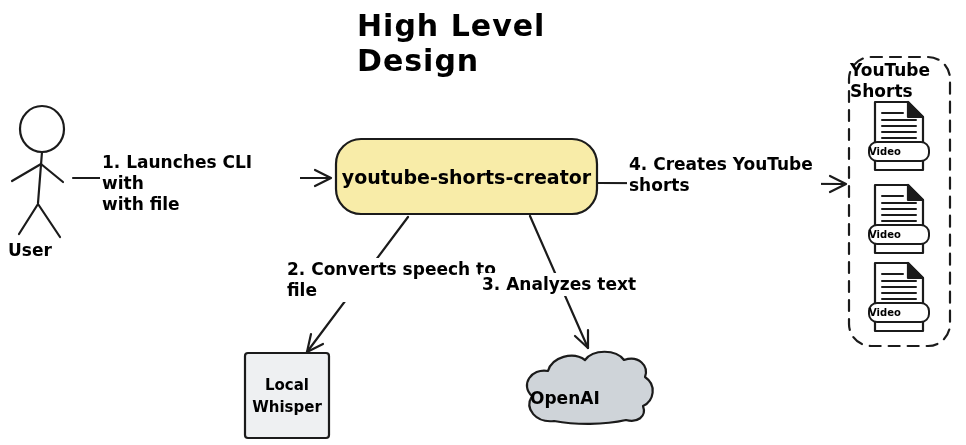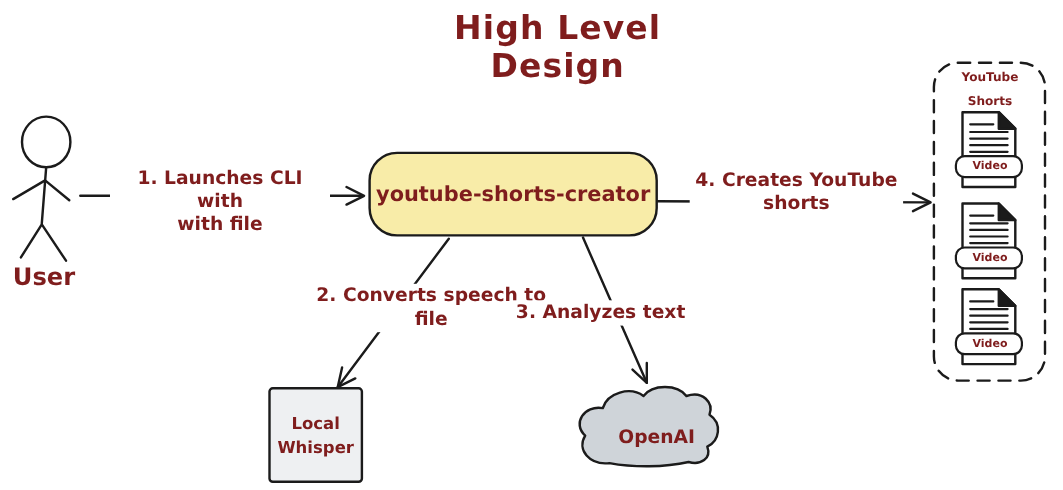--- a/index.html
+++ b/index.html
@@ -1,21 +1,21 @@
 <!DOCTYPE html>
 <html><head>
 <meta charset="utf-8">
 <style>
   html,body{margin:0;padding:0;background:#ffffff;}
   #canvas{
     position:relative;width:966px;height:445px;background:#ffffff;overflow:hidden;
     font-family:"DejaVu Sans", sans-serif;color:#1b1b1b;
   }
   #diagram-svg{position:absolute;left:0;top:0;}
-  .lbl{position:absolute;text-align:center;font-weight:600;color:#7f1d1d;}
+  .lbl{position:absolute;text-align:left;font-weight:600;color:#000000;}
   .arrow-lbl{background:#ffffff;font-size:17px;line-height:21px;padding:1px 2px;}
   .title{font-size:30px;font-weight:700;letter-spacing:1px;}
   .node-lbl{display:flex;align-items:center;justify-content:center;flex-direction:column;}
   .video-lbl{font-size:10px;line-height:18px;}
 </style>
 </head>
 <body>
 
 <div id="canvas">
 
@@ -76,49 +76,49 @@
     <g transform="translate(875,263)">
       <path d="M0 0 L33 0 L48 15 L48 68 L0 68 Z" fill="#ffffff"></path>
       <path d="M33 0 L33 15 L48 15 Z" fill="#1b1b1b"></path>
       <path d="M7 11 L28 11 M7 18 L41 18 M7 24 L41 24 M7 30 L41 30 M7 36 L41 36" stroke-width="2"></path>
       <rect x="-6" y="40" width="60" height="19" rx="8" fill="#ffffff" stroke-width="2"></rect>
     </g>
   </svg>
 
   <div class="lbl title" style="left:357px;top:8px;width:300px;">High Level Design</div>
 
-  <div class="lbl" style="left:8px;top:240px;width:64px;font-size:22px;">User</div>
+  <div class="lbl" style="left:8px;top:240px;width:64px;font-size:17px;">User</div>
 
   <div class="lbl arrow-lbl" style="left:100px;top:151px;width:196px;">
     <div>1. Launches CLI with</div>
     <div>with file</div>
   </div>
 
   <div class="lbl arrow-lbl" style="left:255px;top:258px;width:210px;margin-left:30px;">
     <div>2. Converts speech to</div>
     <div>file</div>
   </div>
 
-  <div class="lbl arrow-lbl" style="left:464px;top:273px;width:160px;">3. Analyzes text</div>
+  <div class="lbl arrow-lbl" style="left:480px;top:273px;width:160px;">3. Analyzes text</div>
 
   <div class="lbl arrow-lbl" style="left:627px;top:153px;width:190px;">
     <div>4. Creates YouTube</div>
     <div>shorts</div>
   </div>
 
   <div class="lbl node-lbl" style="left:336px;top:139px;width:261px;height:75px;font-size:19px;">youtube-shorts-creator</div>
 
   <div class="lbl node-lbl" style="left:245px;top:353px;width:84px;height:85px;font-size:15px;line-height:22px;">
     <div>Local</div>
     <div>Whisper</div>
   </div>
 
-  <div class="lbl" style="left:530px;top:388px;width:110px;font-size:17px;margin-left:12px;">OpenAI</div>
+  <div class="lbl" style="left:530px;top:388px;width:110px;font-size:17px;">OpenAI</div>
 
-  <div class="lbl" style="left:850px;top:60px;width:100px;font-size:11px;line-height:21px;">
+  <div class="lbl" style="left:850px;top:60px;width:100px;font-size:17px;line-height:21px;">
     <div>YouTube</div>
     <div>Shorts</div>
   </div>
 
   <div class="lbl video-lbl" style="left:869px;top:143px;width:62px;">Video</div>
   <div class="lbl video-lbl" style="left:869px;top:226px;width:62px;">Video</div>
   <div class="lbl video-lbl" style="left:869px;top:304px;width:62px;">Video</div>
 
 </div>
 

